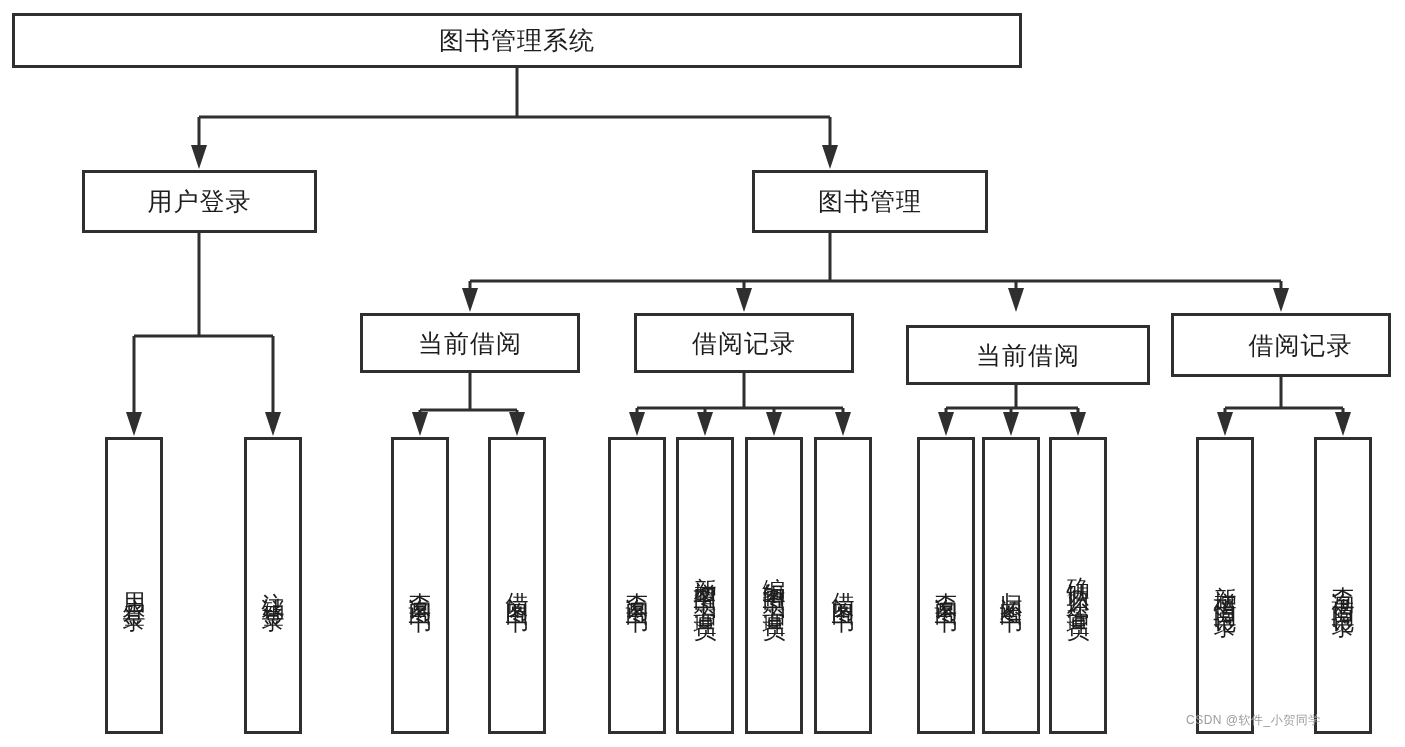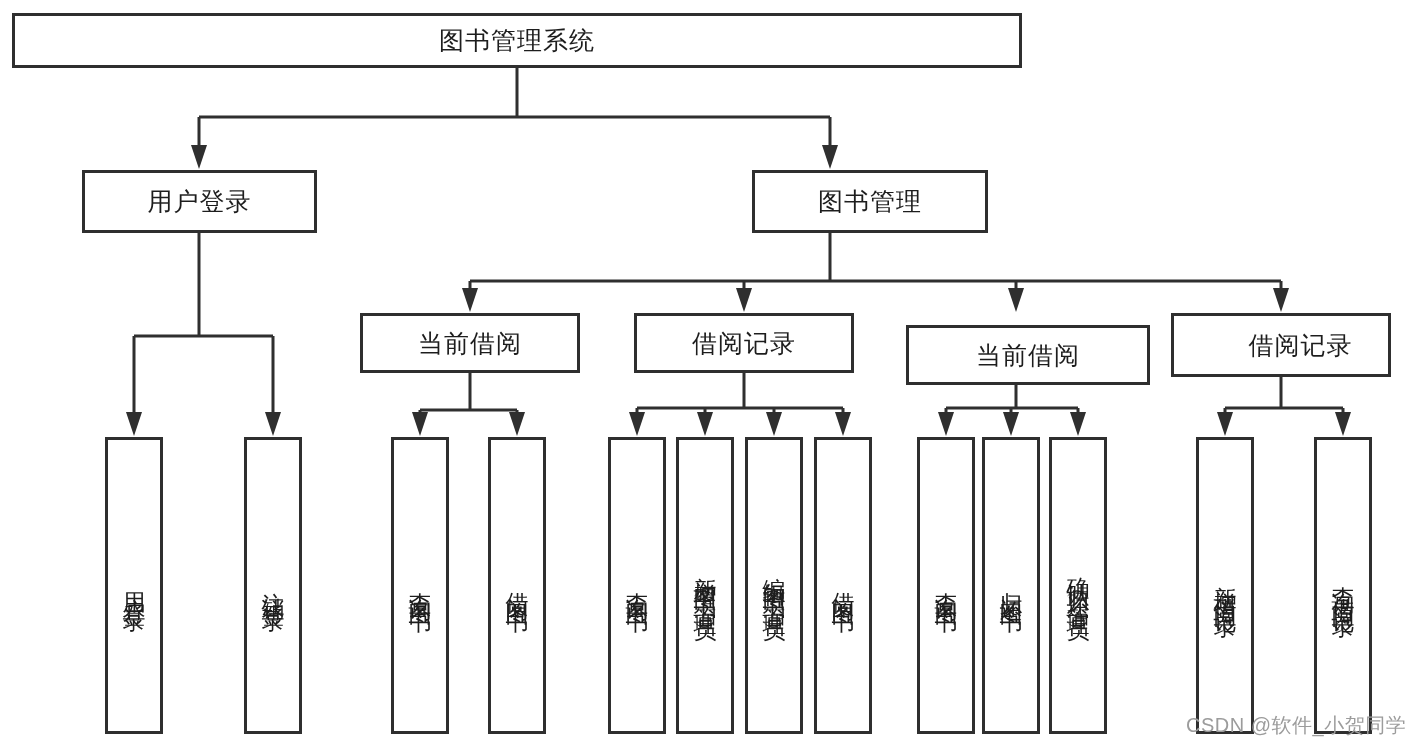--- a/index.html
+++ b/index.html
@@ -41,21 +41,21 @@
     writing-mode: vertical-rl;
     text-orientation: mixed;
     font-size: 23px;
     letter-spacing: 6px;
     line-height: 1;
   }
   .watermark {
     position: absolute;
     left: 1186px;
     top: 712px;
-    font-size: 20px;
+    font-size: 12px;
     color: #9c9c9c;
     letter-spacing: 0.5px;
     white-space: nowrap;
     z-index: 3;
   }
 </style>
 </head>
 <body>
 
 <div class="canvas">

